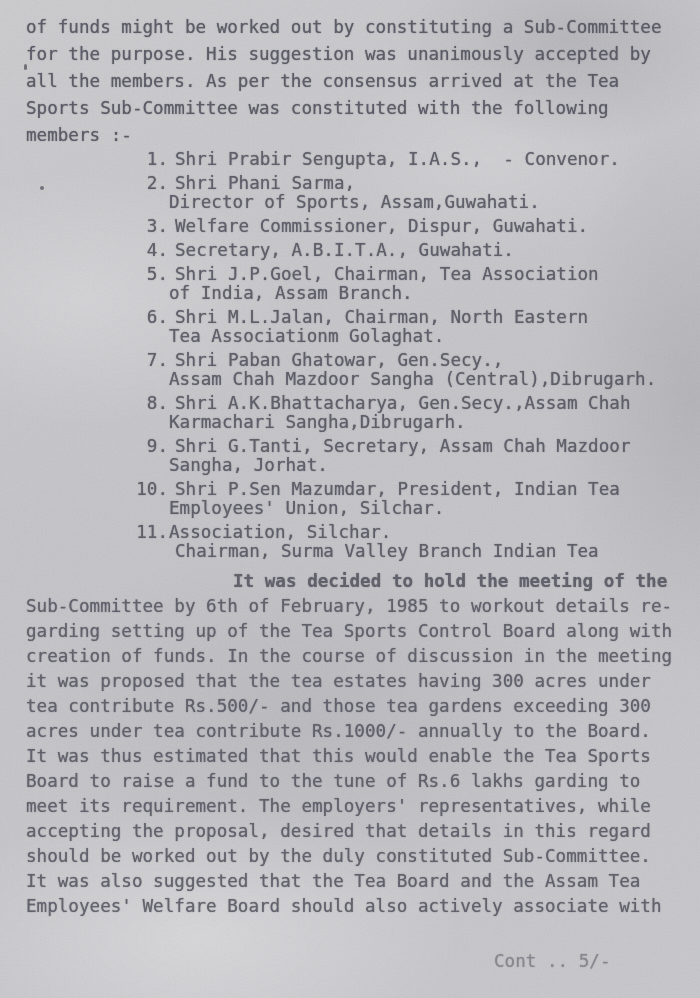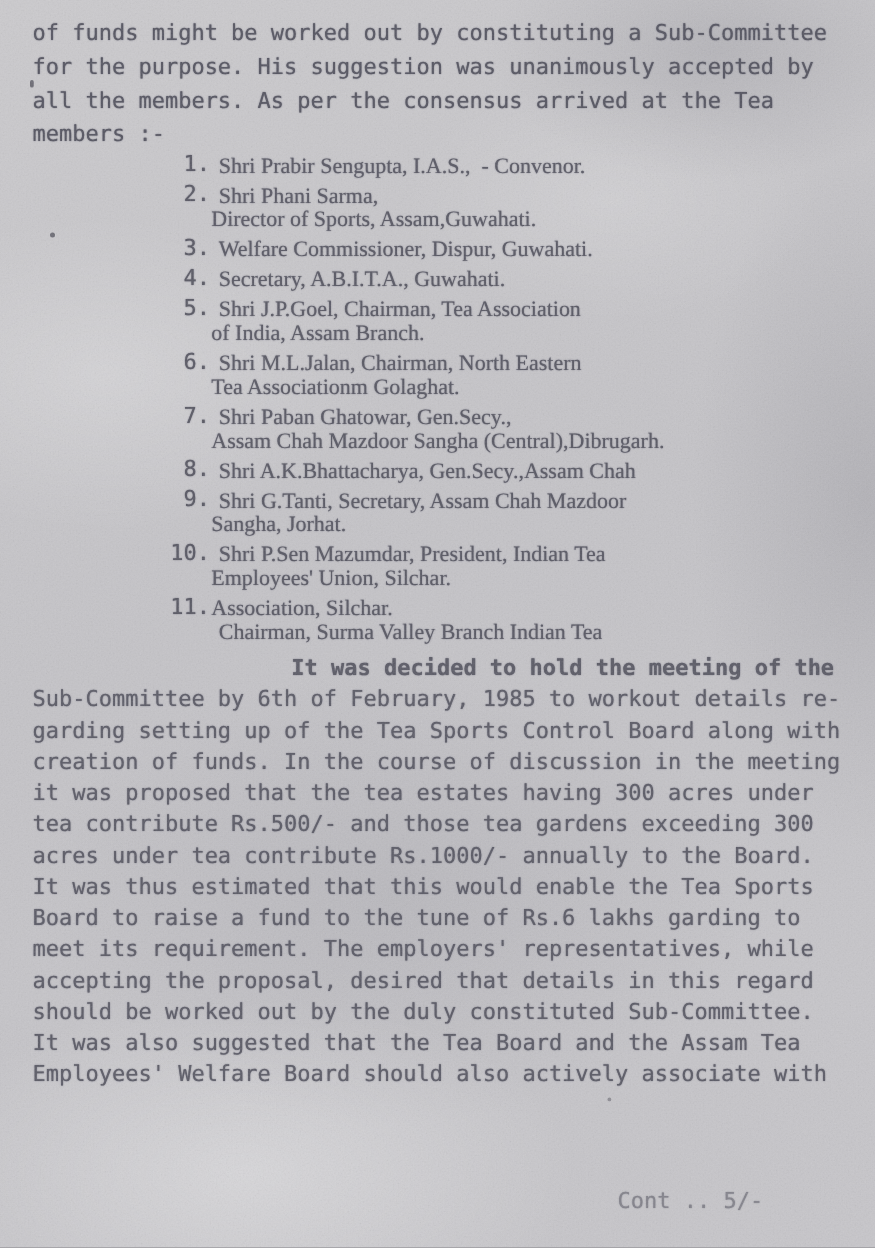--- a/index.html
+++ b/index.html
@@ -47,21 +47,21 @@
     margin-bottom: 5px;
   }
   .member .num {
     width: 38px;
     text-align: right;
     flex: 0 0 38px;
     margin-right: 7px;
     line-height: 19px;
   }
   .member .mtext { flex: 1 1 auto; }
-  .member .line { line-height: 19px; font-family: Liberation Serif, serif; }
+  .member .line { line-height: 19px; }
   .member .line2 { margin-left: -6px; }
   .member .line2:empty { display: none; }
   
   .bodyp {
     margin-top: 8px;
     padding-left: 26px;
     opacity: .88;
   }
   .bodyp .line { line-height: 25px; height: 25px; }
   .bodyp div.line:first-of-type { text-indent: 207px; font-weight: bold; }
@@ -90,20 +90,21 @@
 <div class="paper">
 
   <div class="intro">
 
       <div class="line t">of funds might be worked out by constituting a Sub-Committee</div>
 
       <div class="line t">for the purpose. His suggestion was unanimously accepted by</div>
 
       <div class="line t">all the members. As per the consensus arrived at the Tea</div>
 
+      <div class="line t">Sports Sub-Committee was constituted with the following</div>
 
       <div class="line t">members :-</div>
     </div>
 
   <div class="members">
 
       <div class="member">
         <div class="num t">1.</div>
         <div class="mtext">
           <div class="line t">Shri Prabir Sengupta, I.A.S.,  - Convenor.</div>
@@ -156,20 +157,21 @@
         <div class="mtext">
           <div class="line t">Shri Paban Ghatowar, Gen.Secy.,</div>
           <div class="line line2 t">Assam Chah Mazdoor Sangha (Central),Dibrugarh.</div>
         </div>
       </div>
 
       <div class="member">
         <div class="num t">8.</div>
         <div class="mtext">
           <div class="line t">Shri A.K.Bhattacharya, Gen.Secy.,Assam Chah</div>
+          <div class="line line2 t">Karmachari Sangha,Dibrugarh.</div>
         </div>
       </div>
 
       <div class="member">
         <div class="num t">9.</div>
         <div class="mtext">
           <div class="line t">Shri G.Tanti, Secretary, Assam Chah Mazdoor</div>
           <div class="line line2 t">Sangha, Jorhat.</div>
         </div>
       </div>

